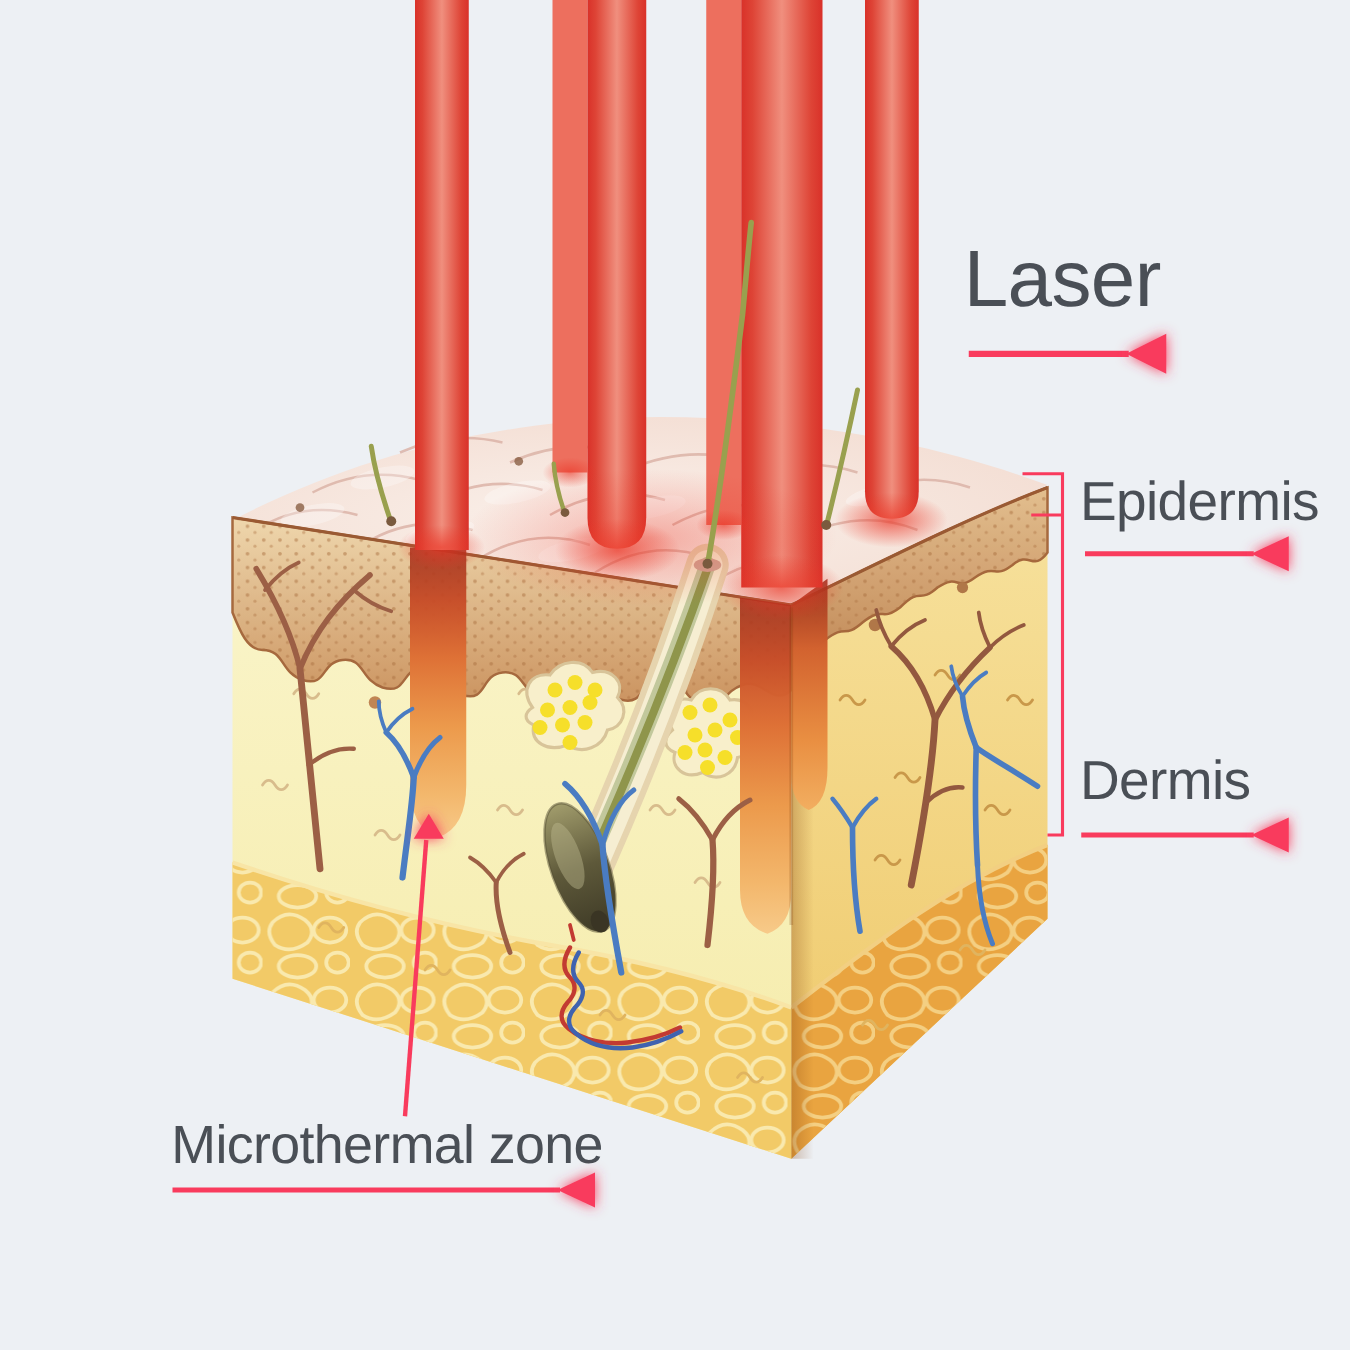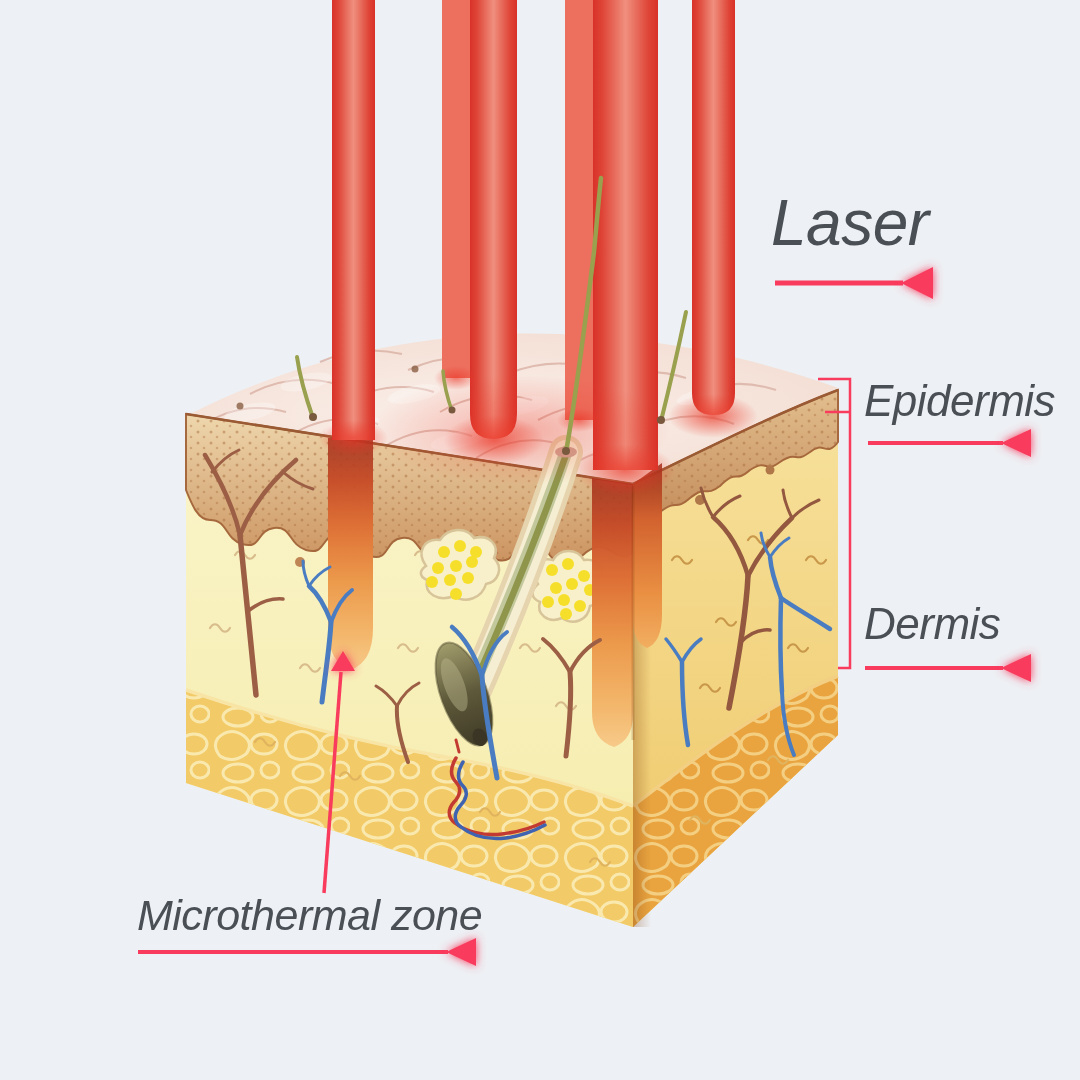--- a/index.html
+++ b/index.html
@@ -1,16 +1,16 @@
 <!DOCTYPE html>
 <html><head>
 <meta charset="utf-8">
 <style>
   html,body{margin:0;padding:0;width:1080px;height:1080px;overflow:hidden;background:#EDF0F4;}
-  .stage{position:relative;width:1080px;height:1064px;font-family:"Liberation Sans",sans-serif;font-style:italic;}
+  .stage{position:relative;width:1080px;height:1064px;font-family:"Liberation Sans",sans-serif;}
   svg{position:absolute;inset:0;display:block;}
   .lbl{font-family:"Liberation Sans",sans-serif;letter-spacing:-0.5px;}
 </style>
 </head>
 <body>
 
 <div class="stage">
 <svg viewBox="0 0 1080 1080" width="1080" height="1080">
   <defs>
     <radialGradient id="surfG" cx="0.45" cy="0.55" r="0.85">

